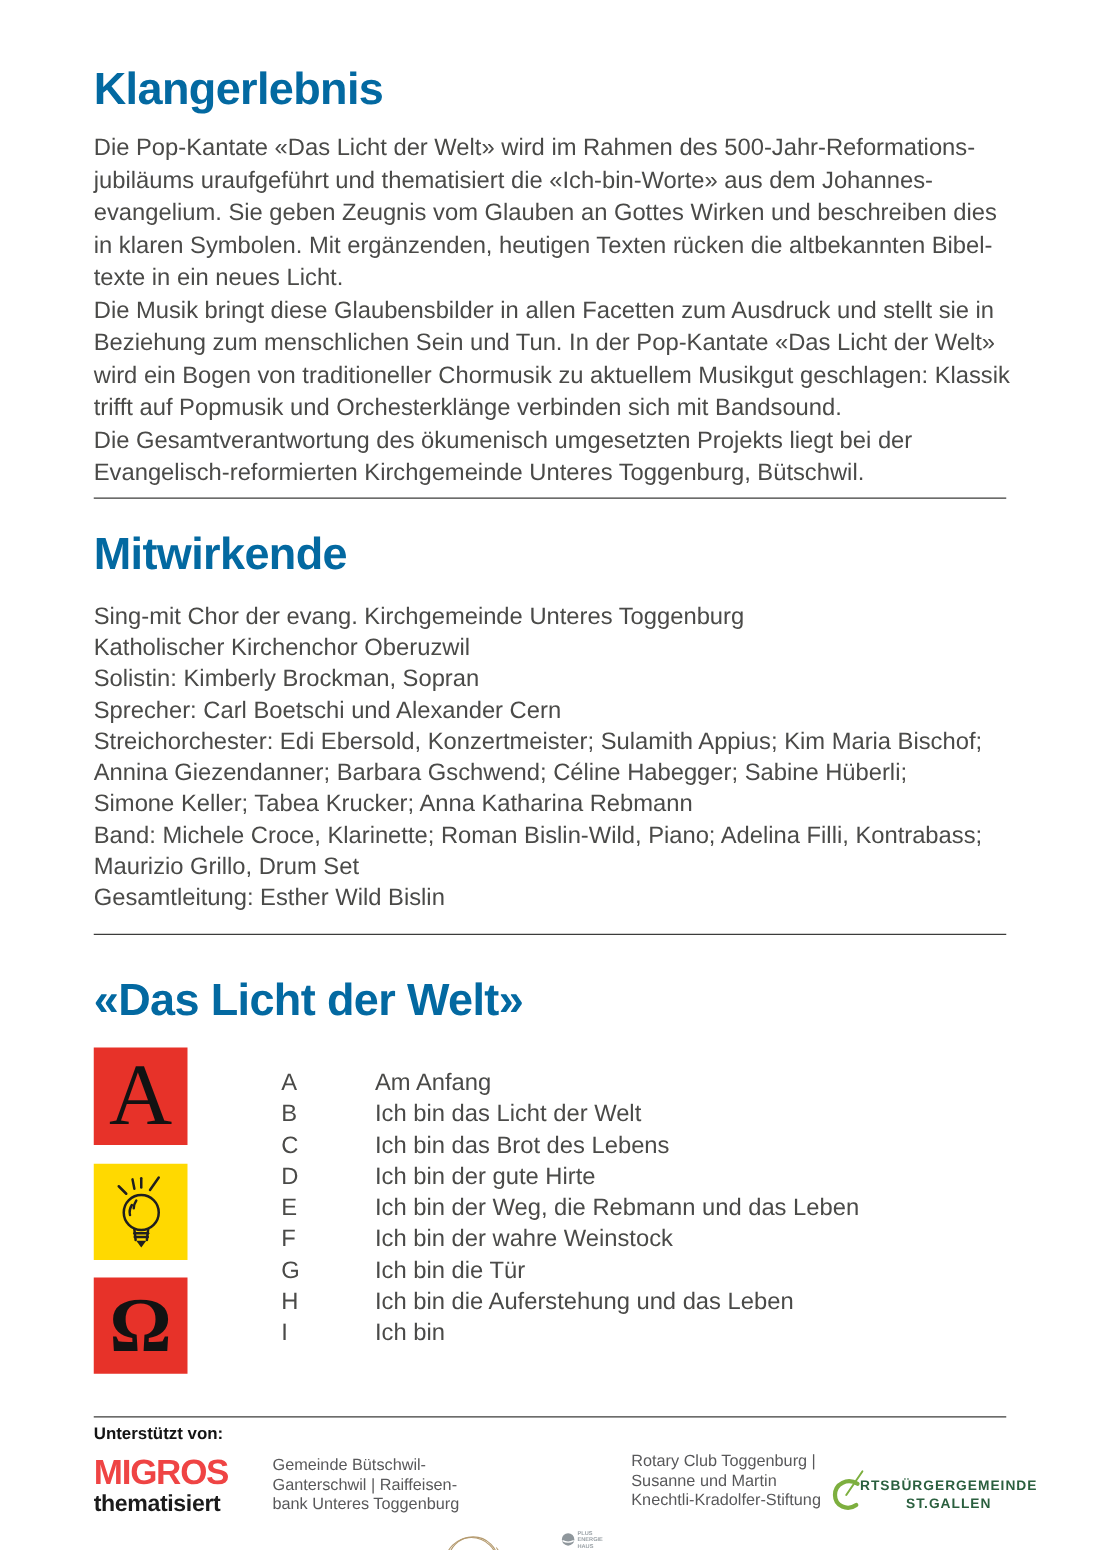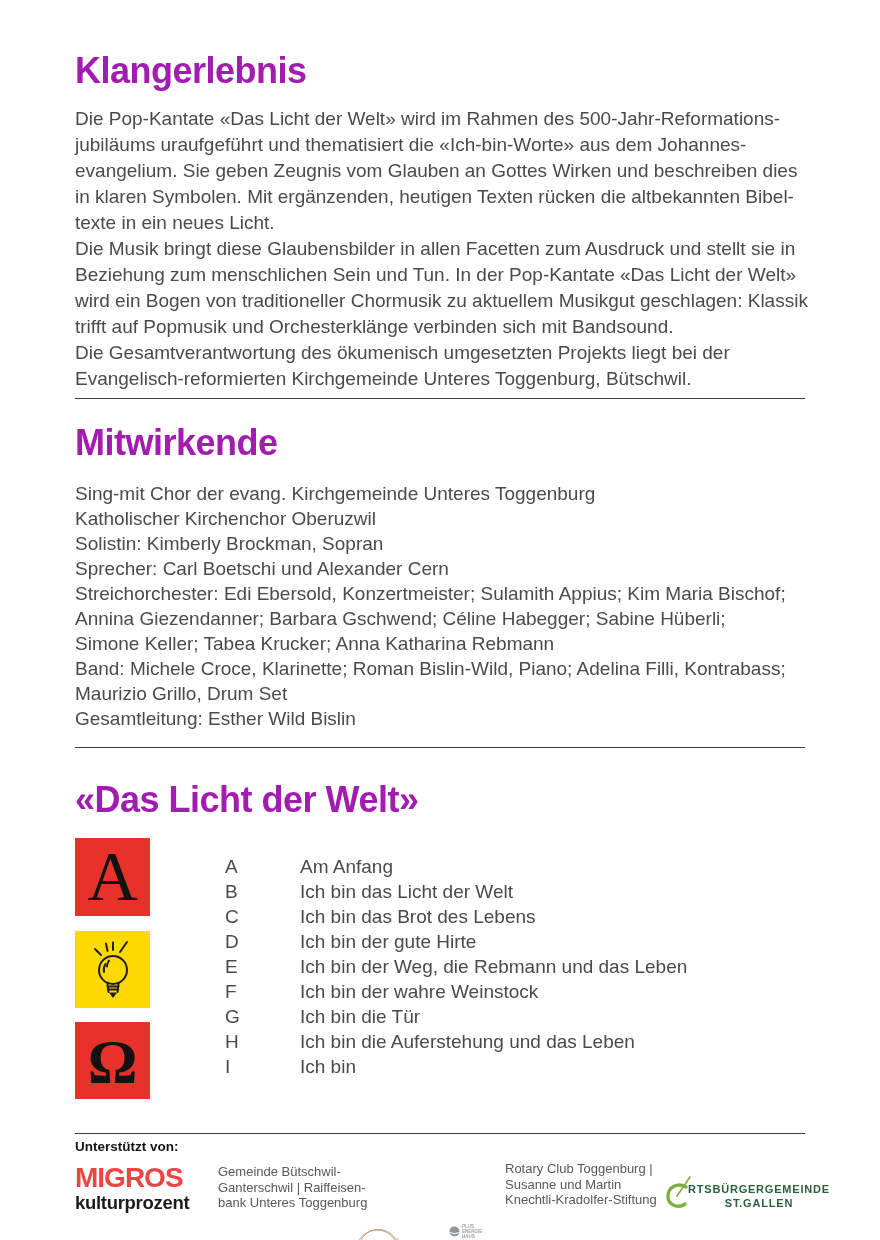--- a/index.html
+++ b/index.html
@@ -3,21 +3,21 @@
 <meta charset="utf-8">
 <style>
   * { margin:0; padding:0; box-sizing:border-box; }
   html,body { background:#ffffff; }
   #page {
     position:relative; width:880px; height:1240px; background:#ffffff;
     font-family:"Liberation Sans", sans-serif; overflow:hidden;
   }
   .h1 {
     position:absolute; left:75px; font-size:36px; font-weight:700;
-    color:#a21caf; letter-spacing:-0.5px;
+    color:#0369a1; letter-spacing:-0.5px;
   }
   .bodytext {
     position:absolute; left:75px; width:748px; font-size:19px;
     color:#4a4a48; white-space:pre-line;
   }
   .rule {
     position:absolute; left:75px; width:730px; height:0;
     border-top:1px solid #3c3c3b;
   }
   .sq { position:absolute; left:75px; width:75px; display:flex; align-items:center; justify-content:center; }
@@ -118,21 +118,21 @@
     <div class="songrow"><span class="letter">G</span><span>Ich bin die Tür</span></div>
     <div class="songrow"><span class="letter">H</span><span>Ich bin die Auferstehung und das Leben</span></div>
     <div class="songrow"><span class="letter">I</span><span>Ich bin</span></div>
   </div>
 
   <div class="rule" style="top:1133px;"></div>
   <div class="footer-label">Unterstützt von:</div>
 
   <div id="migros">
     <div class="wordmark">MIGROS</div>
-    <div class="subline">kulturprozent</div>
+    <div class="subline">thematisiert</div>
   </div>
 
   <div class="footer-text" style="left:188px; top:1164px;margin-left:30px;">Gemeinde Bütschwil-
 Ganterschwil | Raiffeisen-
 bank Unteres Toggenburg</div>
 
   <div id="wh-logo">
     <svg width="48" height="62" viewBox="0 0 48 62" style="position:absolute; left:0; top:0;">
       <g fill="none" stroke="#b49a6e" stroke-width="0.9">
         <circle cx="24" cy="31" r="21"></circle>

